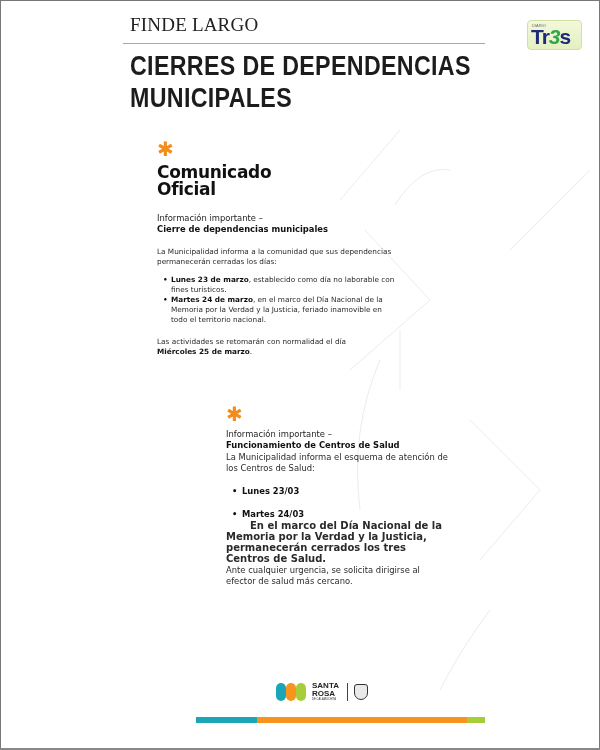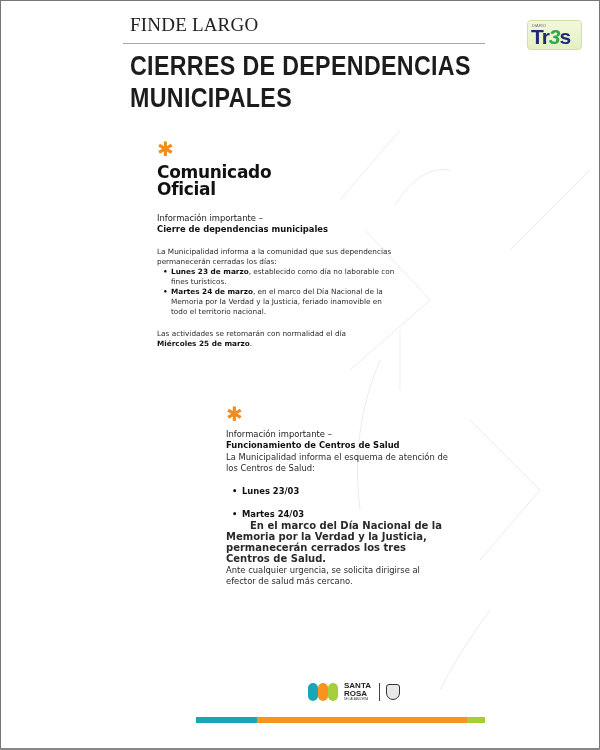--- a/index.html
+++ b/index.html
@@ -17,37 +17,37 @@
 
     .watermark { position: absolute; left: 340px; top: 130px; width: 260px; height: 560px; pointer-events: none; }
 
     .sec1 { position: absolute; left: 157px; top: 140px; width: 240px; }
     .asterisk { color: #f28c1b; font-size: 20px; line-height: 18px; font-weight: 700; }
     .title { font-family: "DejaVu Sans", sans-serif; font-weight: 700; font-size: 17px; line-height: 17px; color: #111; margin-top: 6px; letter-spacing: -0.3px; }
     .lead { font-size: 8.4px; line-height: 11px; margin-top: 15px; color: #222; }
     .lead b { font-weight: 700; color: #111; }
     .para { font-size: 7.3px; line-height: 10px; color: #2a2a2a; margin-top: 12px; }
     .para b { font-weight: 700; color: #111; }
-    ul.bul { list-style: none; padding-left: 6px; }
+    ul.bul { list-style: none; margin-top: 8px; padding-left: 6px; }
     ul.bul li { position: relative; padding-left: 8px; font-size: 7.3px; line-height: 10px; color: #2a2a2a; }
     ul.bul li::before { content: "•"; position: absolute; left: 0; top: 0; font-weight: 700; color: #111; }
     ul.bul li b { color: #111; }
 
     .sec2 { position: absolute; left: 226px; top: 405px; width: 225px; }
     .sec2 .lead { margin-top: 6px; font-size: 8.4px; line-height: 11px; }
     .sec2 .para { font-size: 8.4px; line-height: 11px; margin-top: 1px; }
     .sec2 ul.bul { margin-top: 12px; padding-left: 6px; }
     .sec2 ul.bul > li { font-size: 8.4px; line-height: 11px; padding-left: 10px; }
     .sec2 ul.bul > li + li { margin-top: 12px; }
     .sec2 ul.sub { list-style: none; padding-left: 6px; }
     .sec2 ul.sub li { position: relative; padding-left: 10px; font-size: 8.4px; line-height: 11px; color: #2a2a2a; font-weight: 400; }
     .sec2 ul.sub li::before { content: "○"; position: absolute; left: 0; top: 0; font-size: 5px; color: #777; }
     .indent-p { text-indent: 24px; margin-left: -16px; font-size: 10px; line-height: 11px; color: #2a2a2a; font-weight: 700; }
 
-    .footer-logos { position: absolute; left: 308px; top: 679px; height: 26px; display: flex; align-items: center; }
+    .footer-logos { position: absolute; left: 276px; top: 679px; height: 26px; display: flex; align-items: center; }
     .src-mark { width: 32px; height: 20px; position: relative; }
     .src-mark span { position: absolute; width: 10px; height: 18px; border-radius: 5px; top: 1px; }
     .brand-text { margin-left: 4px; font-family: "Liberation Sans", sans-serif; font-weight: 700; font-size: 8px; line-height: 8px; color: #222; }
     .brand-sub { font-size: 2.6px; line-height: 4px; font-weight: 400; letter-spacing: 0.1px; }
     .brand-divider { width: 1px; height: 18px; background: #444; margin: 0 6px 0 8px; }
     .crest { width: 14px; height: 16px; border: 1.5px solid #333; border-radius: 3px 3px 7px 7px; background: #e9e9e9; }
 
     .colorbar { position: absolute; left: 196px; top: 717px; height: 6px; display: flex; }
     .colorbar div { height: 6px; }
   </style>

